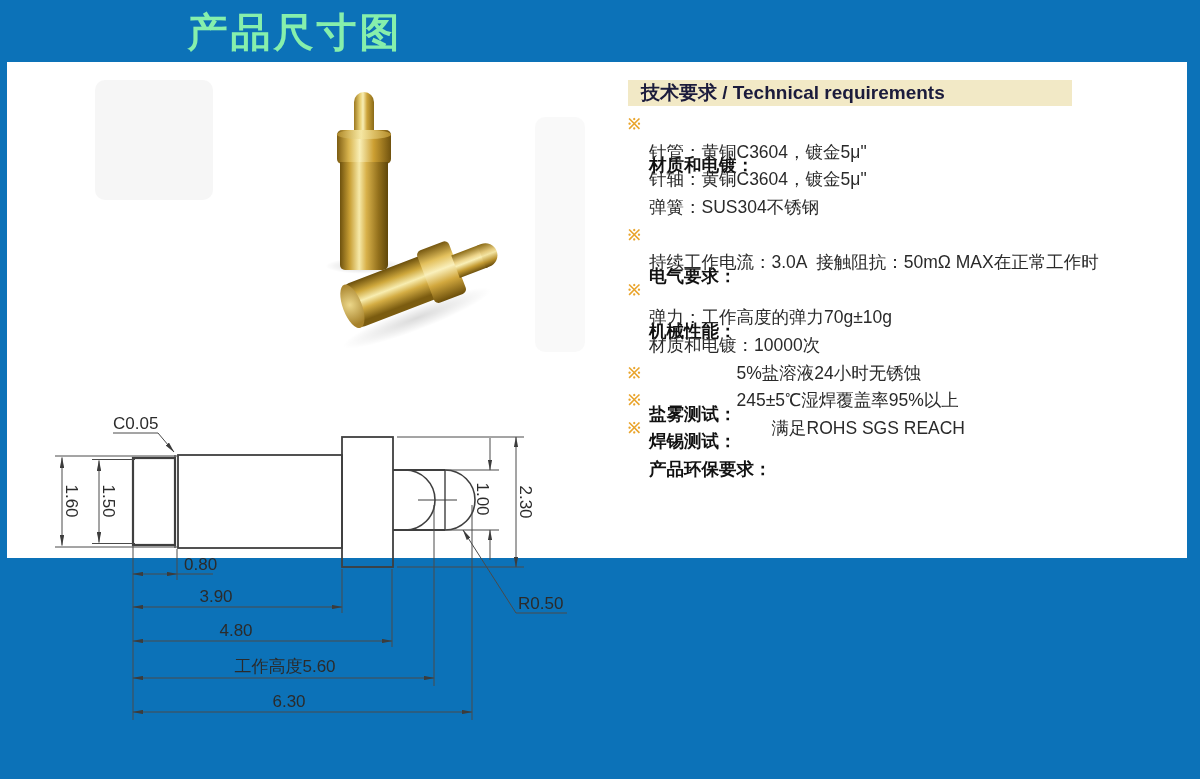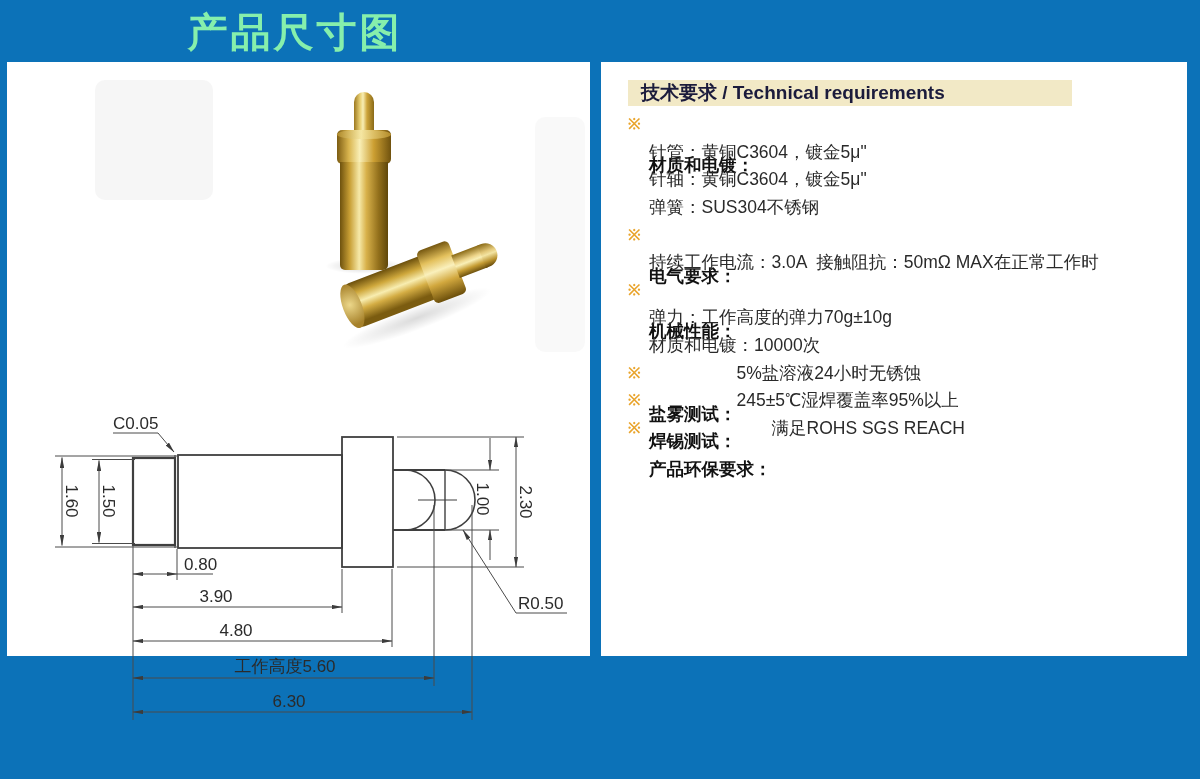--- a/index.html
+++ b/index.html
@@ -4,22 +4,22 @@
 <style>
   html,body{margin:0;padding:0;}
   body{width:1200px;height:779px;position:relative;font-family:"Liberation Sans",sans-serif;overflow:hidden;}
   #stage{position:absolute;inset:0;width:1200px;height:779px;background:#0c72b8;}
   
   .htitle{position:absolute;top:6px;height:52px;display:flex;align-items:center;justify-content:center;
           color:#86efac;font-family:"DejaVu Serif","Liberation Serif",serif;font-size:40px;font-weight:600;letter-spacing:3px;}
   #htL{left:0;width:590px;}
   #htR{left:600px;width:600px;}
   
-  .panel{position:absolute;top:62px;height:594px;background:#ffffff;}
-  #panelL{left:7px;width:583px;}
+  .panel{position:absolute;top:62px;height:496px;background:#ffffff;}
+  #panelL{left:7px;width:583px;padding-left:24px;}
   #panelR{left:601px;width:586px;}
   
   .secbar{position:absolute;left:27px;top:18px;width:444px;height:26px;background:#f2e9c6;
           color:#1b1b3c;font-size:19px;font-weight:bold;line-height:26px;padding-left:13px;box-sizing:border-box;}
   .rows{position:absolute;left:27px;top:50px;right:14px;}
   .row{height:27.65px;display:flex;align-items:flex-start;font-size:17.5px;color:#262626;line-height:24px;}
   .row .b{width:21px;flex:0 0 21px;color:#e9a42c;font-size:15px;line-height:24px;font-weight:bold;}
   .row .k{font-weight:bold;color:#111111;white-space:pre;margin-top:41px;}
   .row .t{white-space:pre;color:#2a2a2a;}
   

